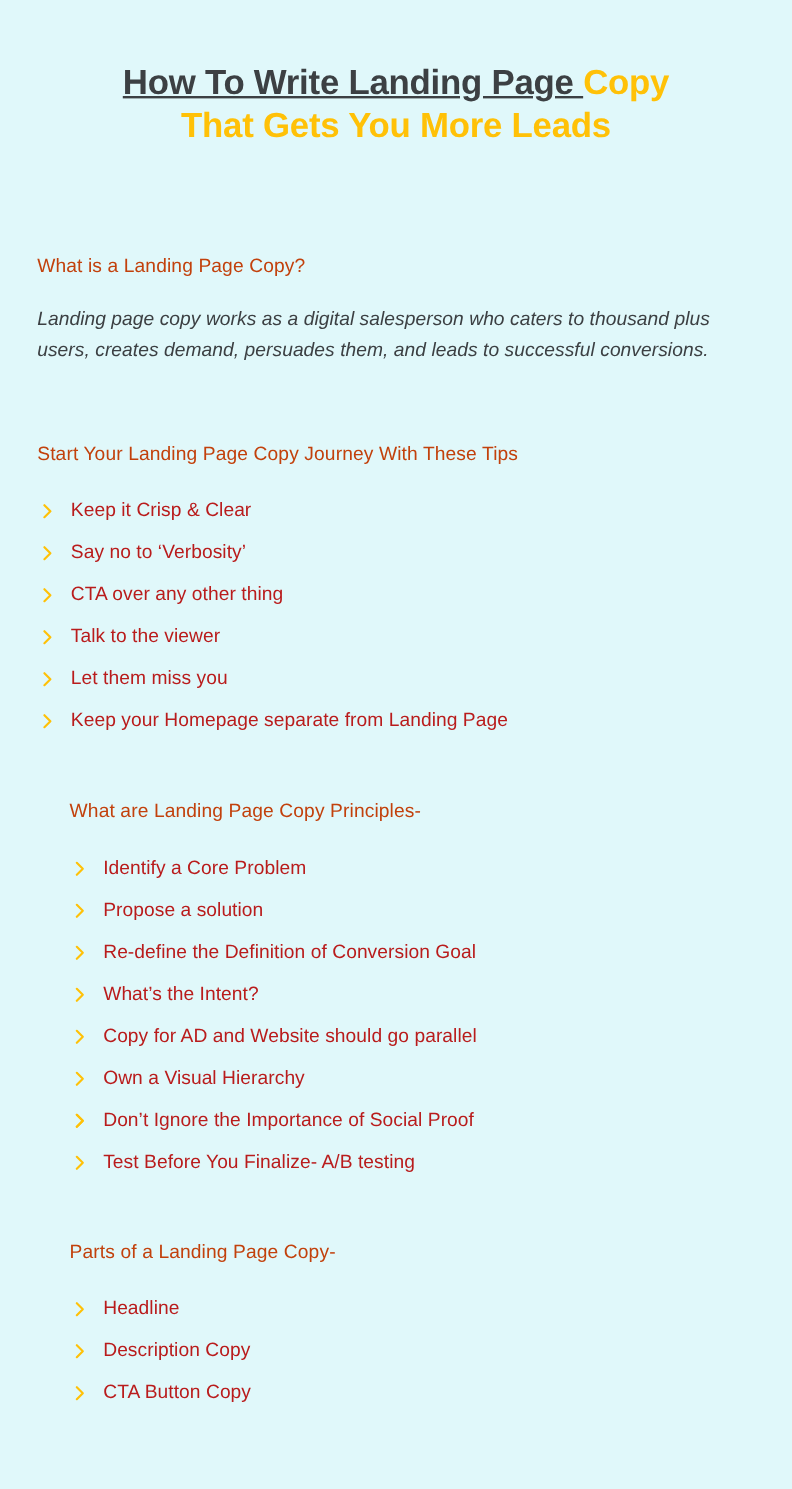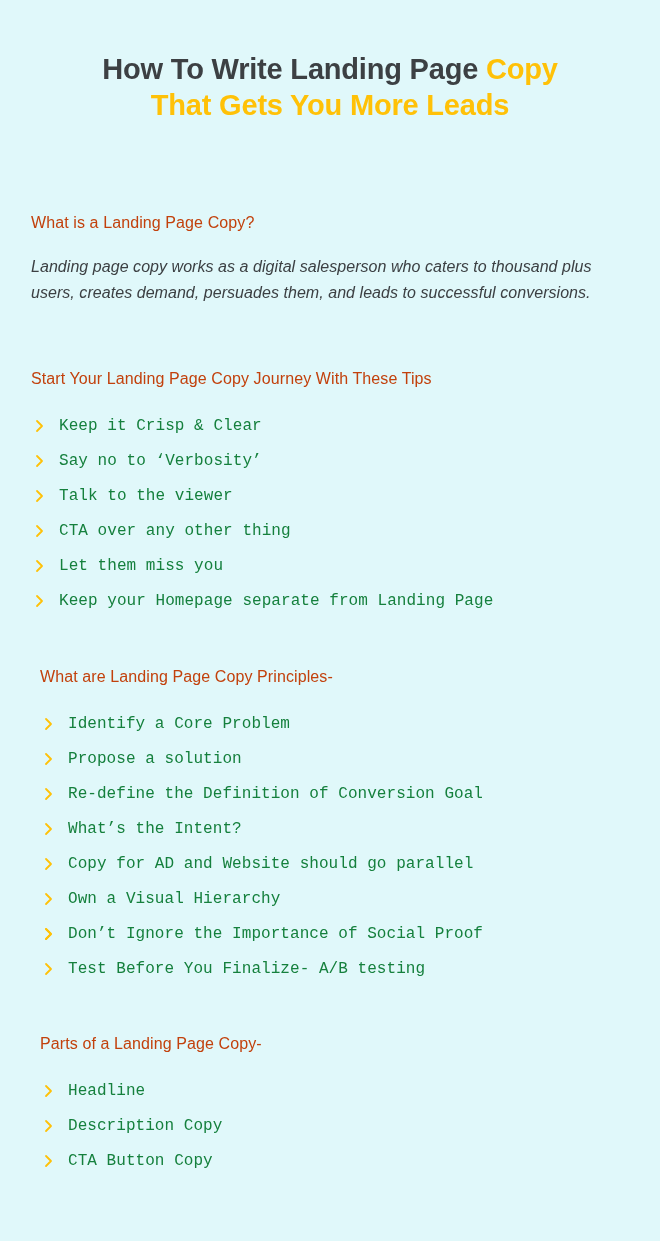--- a/index.html
+++ b/index.html
@@ -26,21 +26,21 @@
   .title {
     padding-top: 32px;
     text-align: center;
     font-size: 29px;
     font-weight: bold;
     line-height: 36px;
     letter-spacing: -0.2px;
     padding-left: 28px;
     padding-right: 28px;
   }
-  .title .dark { color: #3c4043; }
+  .title .dark { color: #3c4043; text-decoration: underline; }
   .title .accent { color: #ffc107; }
 
   
   .content {
     padding-left: 31px;
     padding-right: 26px;
     padding-top: 56px;
   }
 
   .section-heading {
@@ -67,39 +67,38 @@
   
   .tip-list {
     list-style: none;
     margin: 0;
     padding: 0;
   }
   .tip-list li {
     position: relative;
     font-size: 16px;
     line-height: 22px;
-    color: #15803d;
+    color: #b91c1c;
     padding-left: 28px;
     margin-bottom: 13px;
     letter-spacing: 0.05px;
-    font-family: Liberation Mono, monospace;
   }
   .tip-list li:last-child { margin-bottom: 0; }
 
   .chev {
     position: absolute;
     left: 4px;
     top: 4px;
     width: 10px;
     height: 14px;
     display: block;
   }
   .chev svg { display: block; }
 
-  .indented { margin-left: 9px; }
+  .indented { margin-left: 27px; }
 
   .list-block { margin-top: 25px; }
 </style>
 </head>
 <body>
 
 <div class="page">
 
   <h1 class="title">
     <span class="dark">How To Write Landing Page </span><span class="accent">Copy</span>
@@ -134,29 +133,29 @@
               </svg>
             </span>
           <span>Say no to ‘Verbosity’</span>
         </li>
         <li>
           <span class="chev">
               <svg width="10" height="14" viewBox="0 0 10 14">
                 <path d="M2 2 L7 7 L2 12" fill="none" stroke="#ffc107" stroke-width="1.8" stroke-linecap="round" stroke-linejoin="round"></path>
               </svg>
             </span>
+          <span>CTA over any other thing</span>
+        </li>
+        <li>
+          <span class="chev">
+              <svg width="10" height="14" viewBox="0 0 10 14">
+                <path d="M2 2 L7 7 L2 12" fill="none" stroke="#ffc107" stroke-width="1.8" stroke-linecap="round" stroke-linejoin="round"></path>
+              </svg>
+            </span>
           <span>Talk to the viewer</span>
-        </li>
-        <li>
-          <span class="chev">
-              <svg width="10" height="14" viewBox="0 0 10 14">
-                <path d="M2 2 L7 7 L2 12" fill="none" stroke="#ffc107" stroke-width="1.8" stroke-linecap="round" stroke-linejoin="round"></path>
-              </svg>
-            </span>
-          <span>CTA over any other thing</span>
         </li>
         <li>
           <span class="chev">
               <svg width="10" height="14" viewBox="0 0 10 14">
                 <path d="M2 2 L7 7 L2 12" fill="none" stroke="#ffc107" stroke-width="1.8" stroke-linecap="round" stroke-linejoin="round"></path>
               </svg>
             </span>
           <span>Let them miss you</span>
         </li>
         <li>

